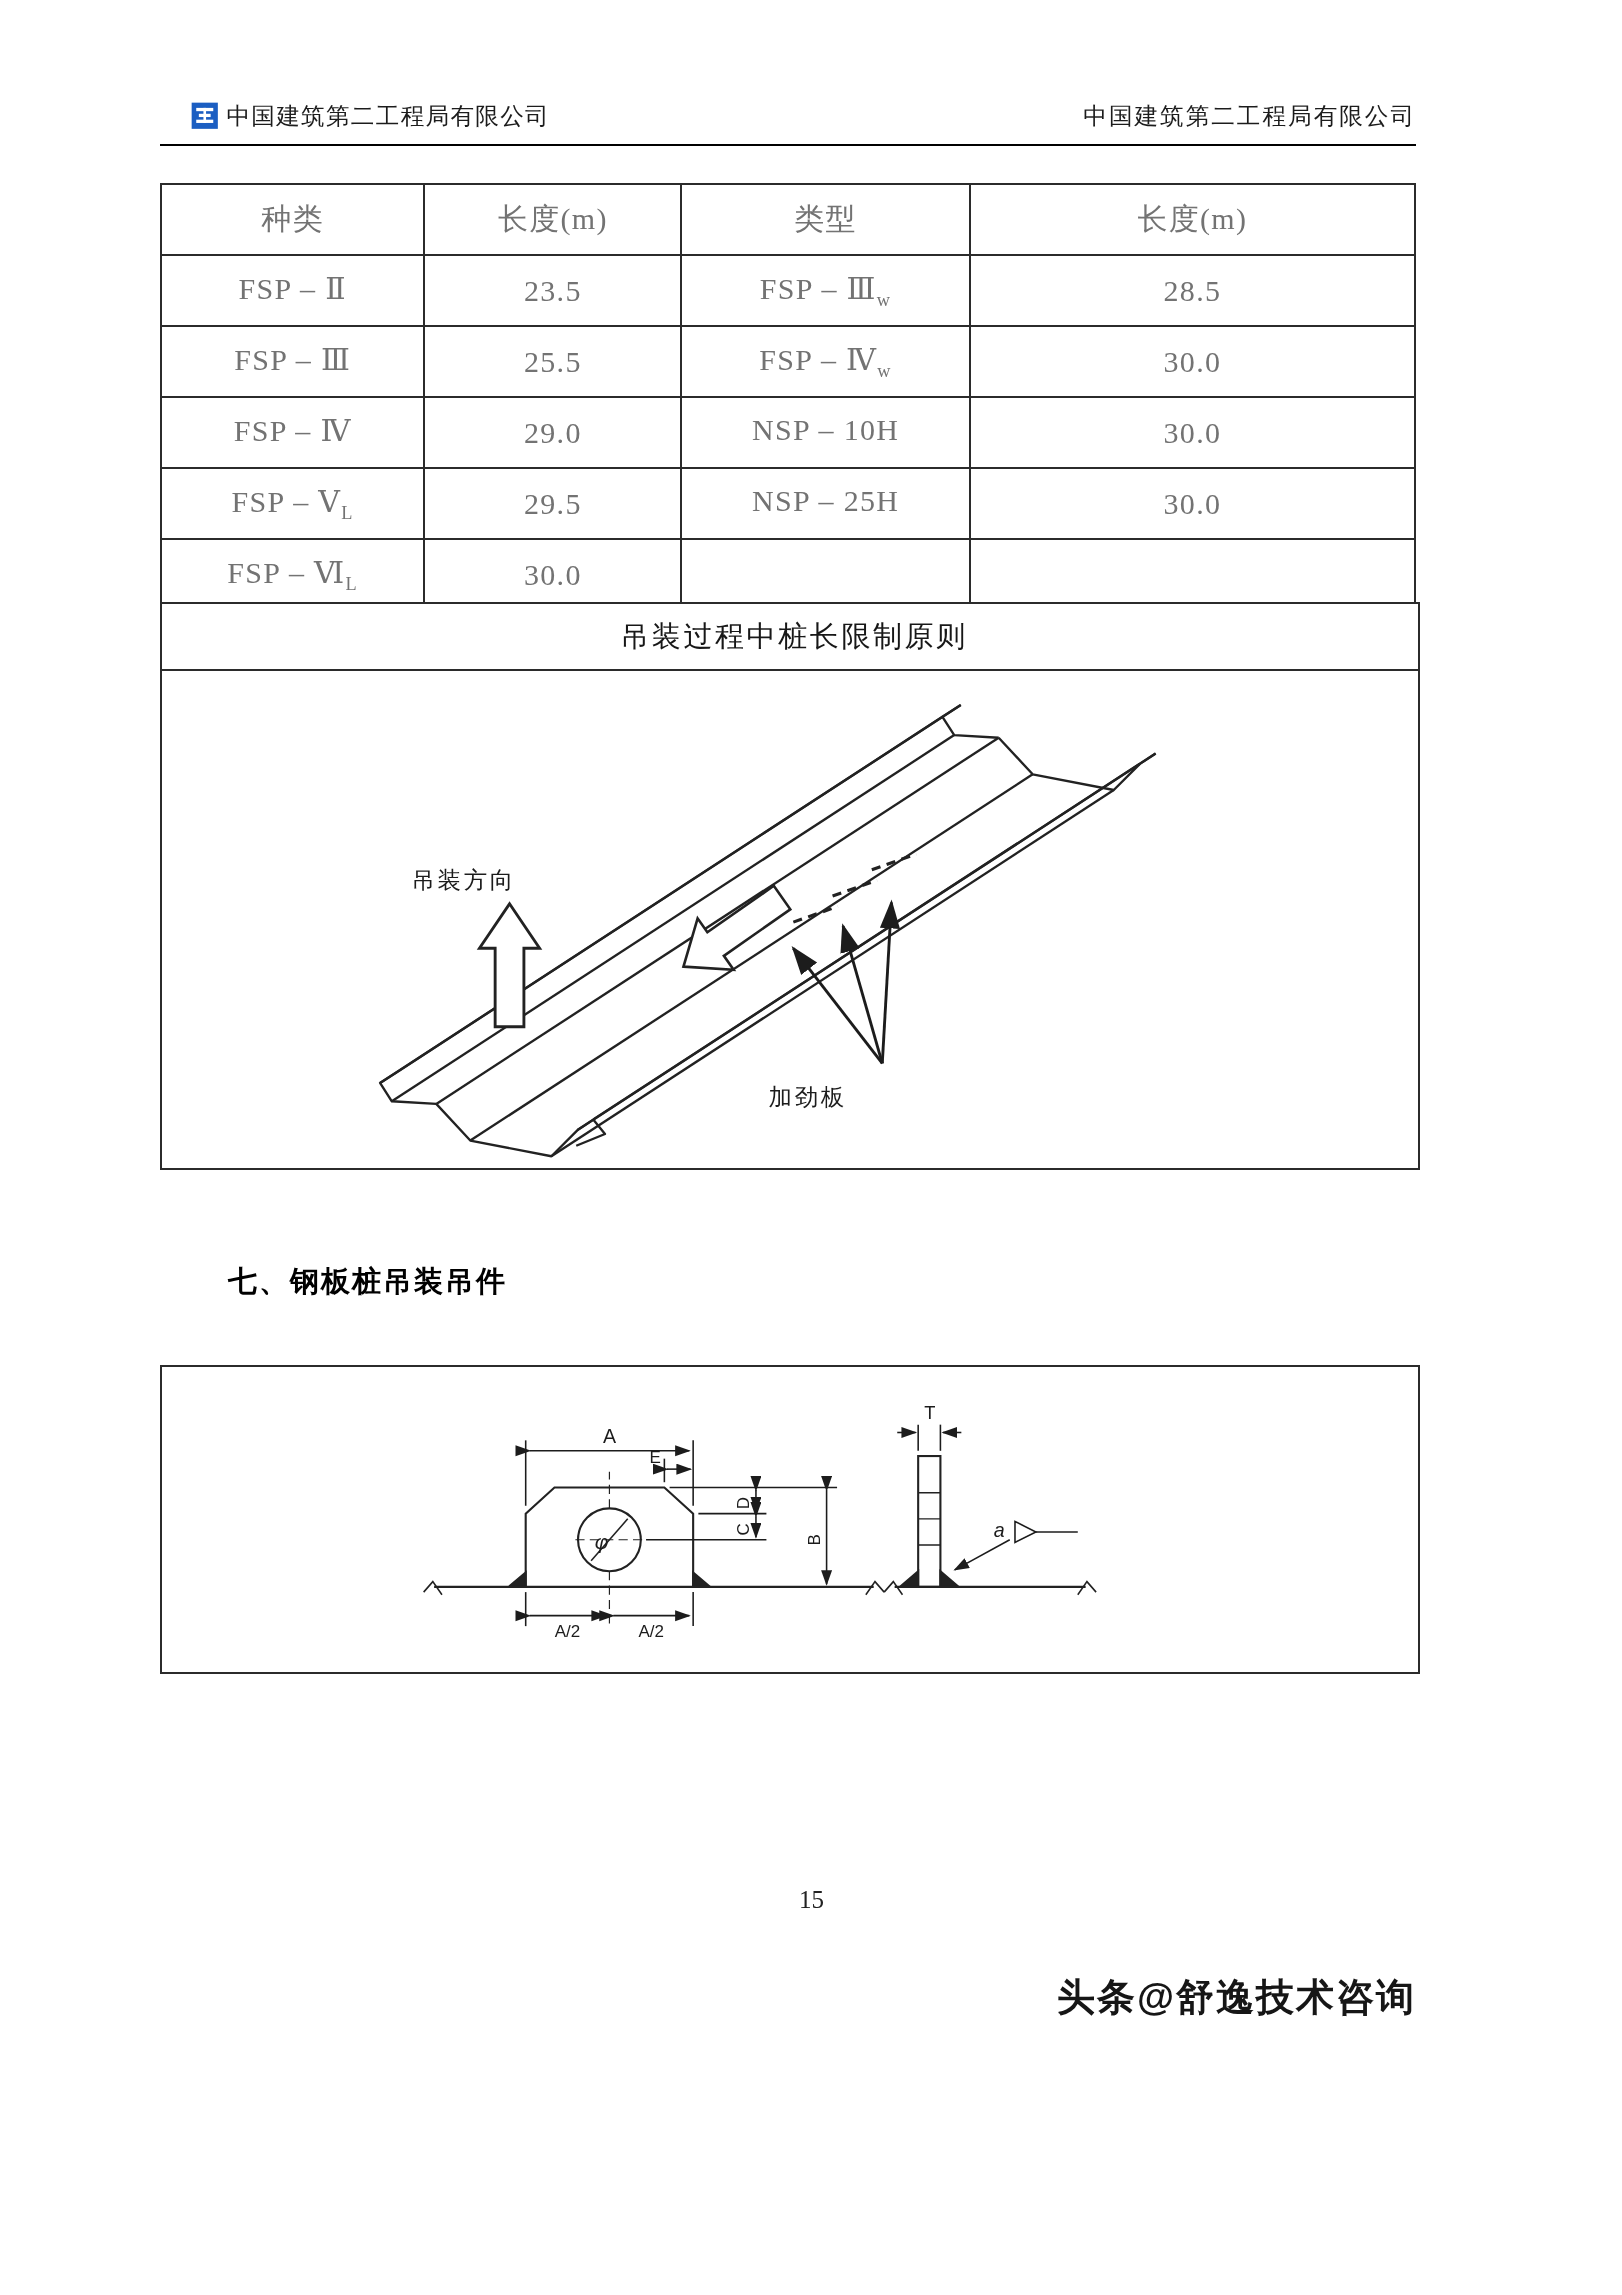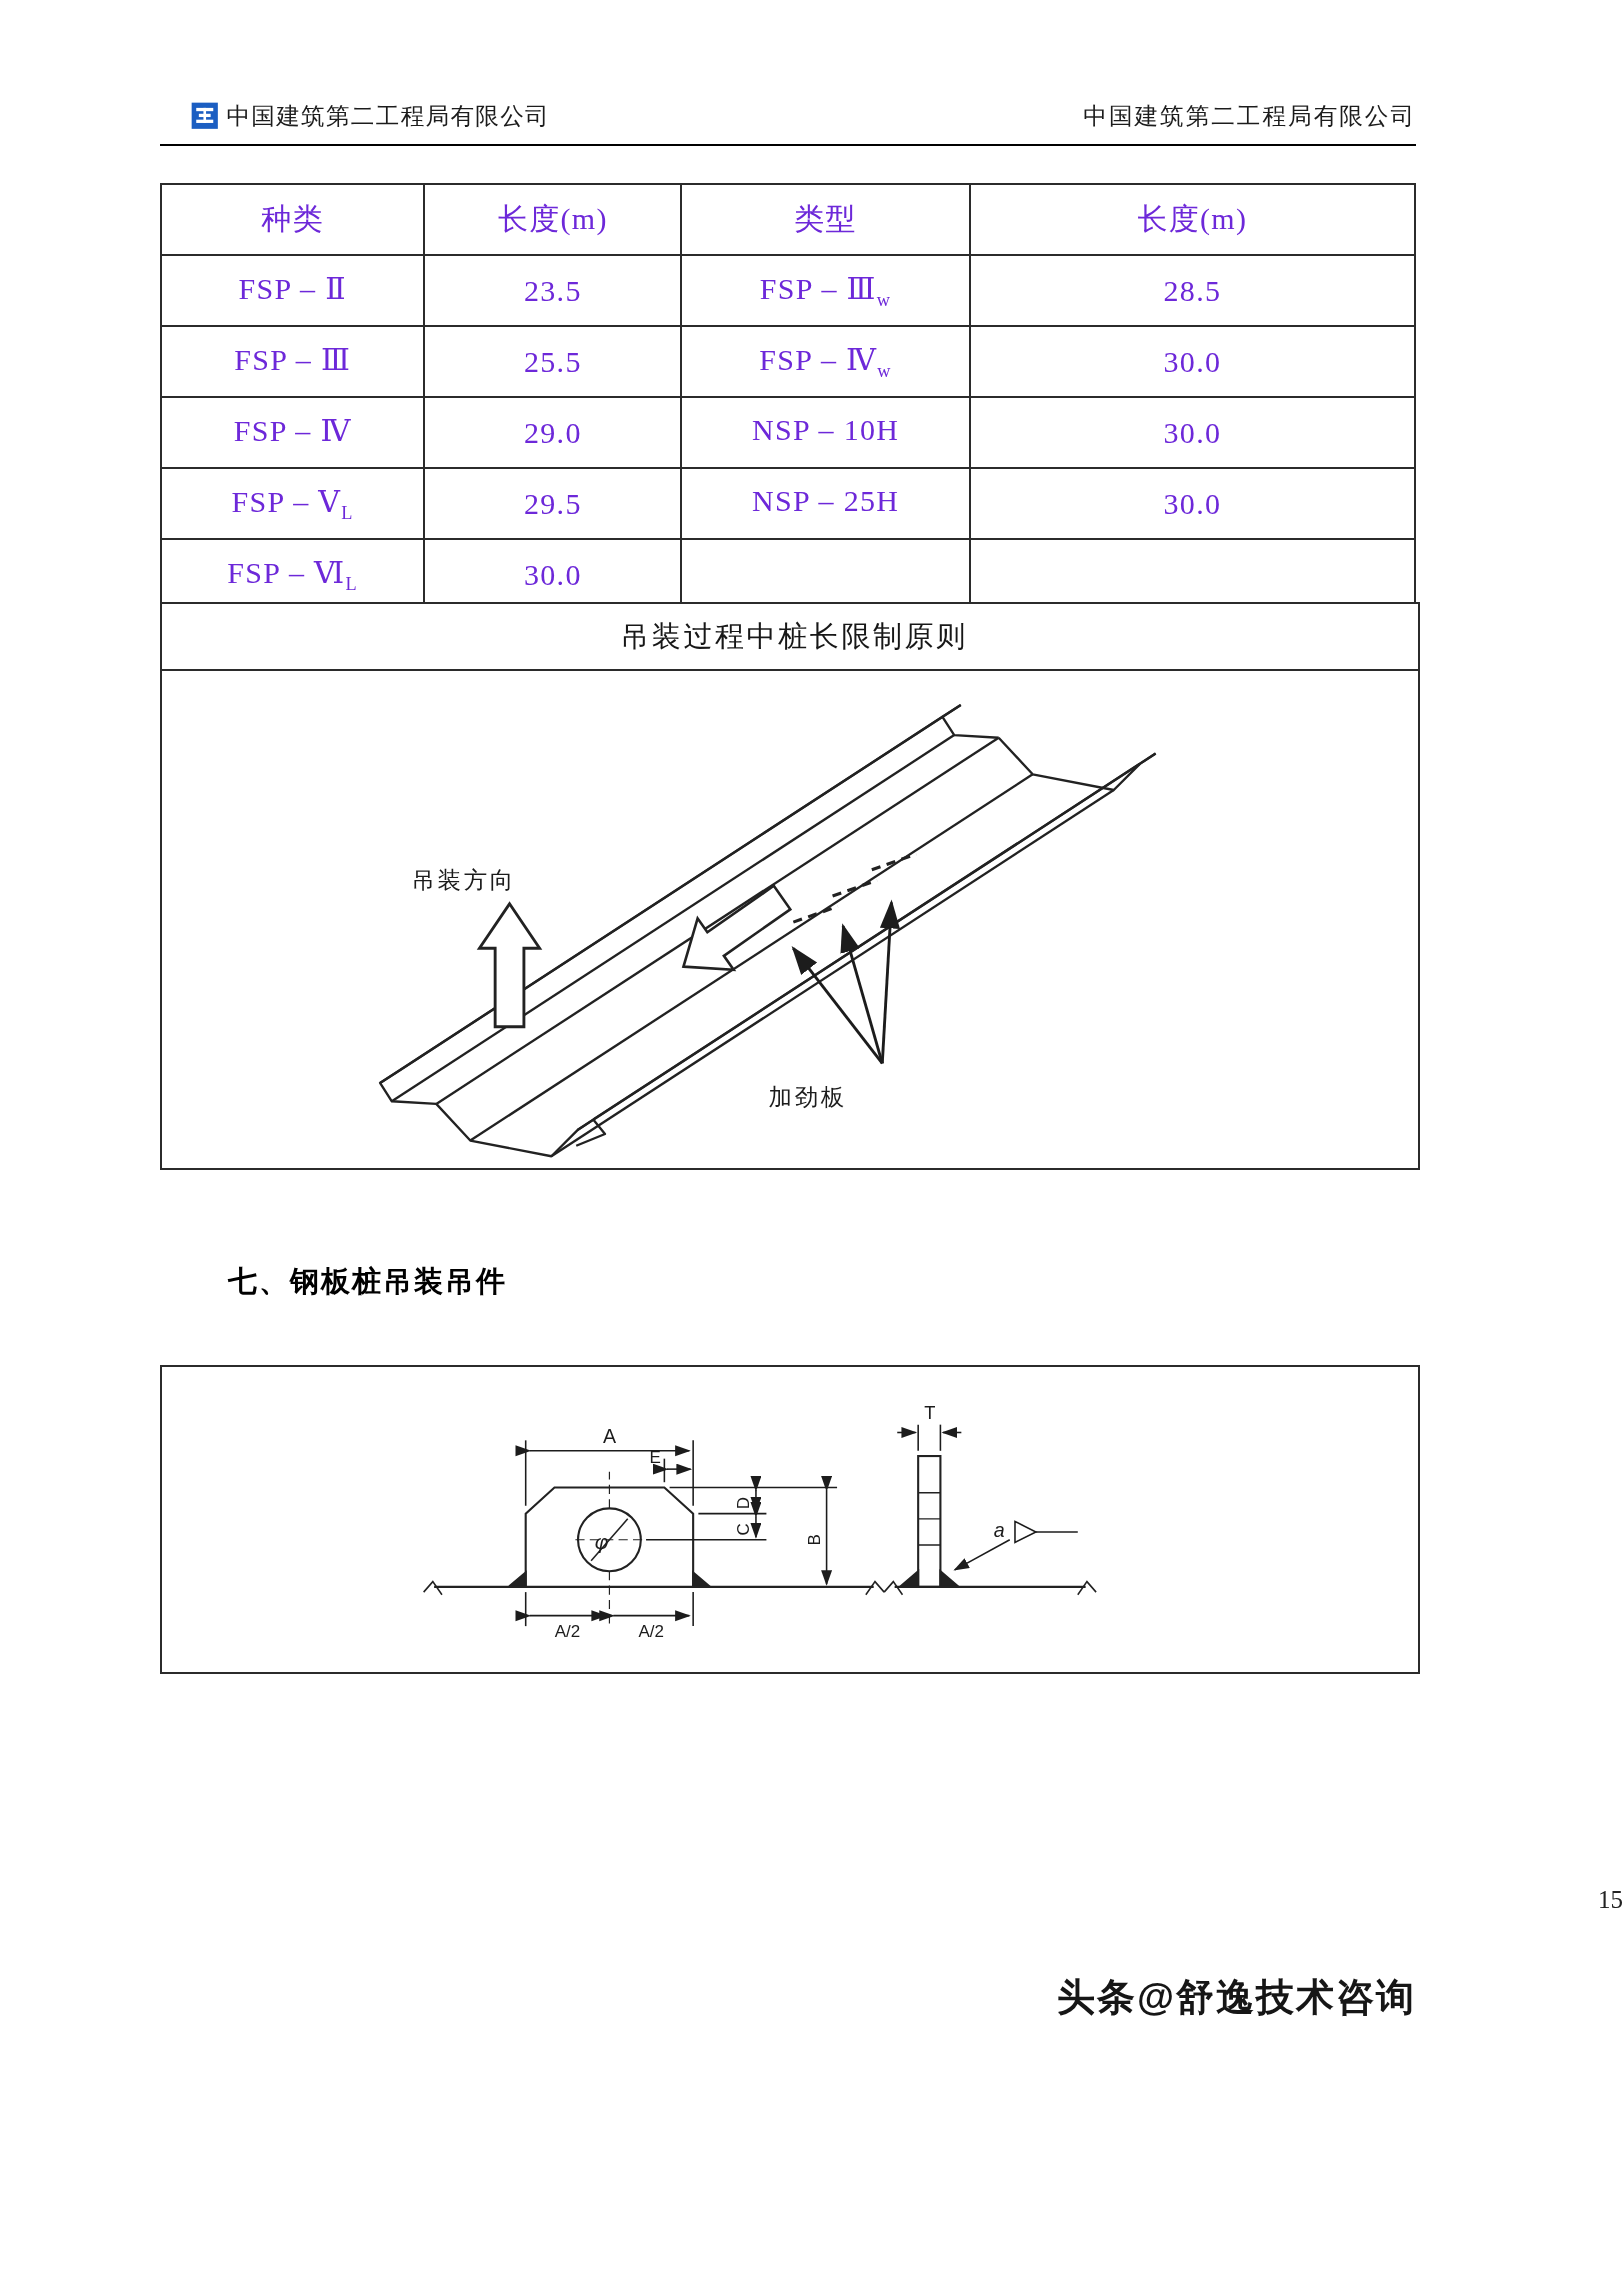--- a/index.html
+++ b/index.html
@@ -15,21 +15,21 @@
   .header-left { display:flex; align-items:center; gap:7.9px; font-size:23.6px; letter-spacing:1.3px; color:#1c1c1c; }
   .logo { width:27.5px; height:27.5px; flex:0 0 auto; }
   .header-right { font-size:23.6px; letter-spacing:2px; color:#1c1c1c; }
   .rule { position:absolute; left:160px; top:144px; width:1256px; border-top:2.6px solid #000; }
 
   
   .spec-table { position:absolute; left:160px; top:183px; width:1256px;
                 border-collapse:collapse; table-layout:fixed; }
   .spec-table th, .spec-table td {
     border:2px solid #2b2b2b; height:67px; text-align:center; vertical-align:middle;
-    font-size:30px; font-weight:normal; letter-spacing:1.3px; color:#6d28d9;
+    font-size:30px; font-weight:normal; letter-spacing:1.3px; color:#737373;
   }
   .spec-table sub { font-size:18.3px; }
 
   
   .stack { position:absolute; left:160px; width:1256px; border:2px solid #2b2b2b; background:#fff; }
   .caption-box { height:65px; display:flex; align-items:center; justify-content:center;
                  font-size:29px; letter-spacing:2.6px; color:#171717;padding-left:8px; }
   .caption-top { border-bottom:2px solid #2b2b2b; }
   .caption-bottom { border-top:2px solid #2b2b2b; }
   .figure-area { position:relative; background:#fff; }
@@ -37,21 +37,21 @@
   .f2 { height:305px; }
   .figure-area svg { display:block; }
   svg text { font-family:"Liberation Sans","DejaVu Sans",sans-serif; fill:#1c1c1c; }
   svg .cjk { letter-spacing:2px; }
 
   .section-heading { position:absolute; left:228px; top:1262px; font-size:29px; font-weight:bold;
                      letter-spacing:2px; color:#000;
                      font-family:"Liberation Sans","DejaVu Sans",sans-serif; }
 
   .page-number { position:absolute; left:0; top:1886px; width:100%;
-                 text-align:right; font-size:25px; color:#222; }
+                 text-align:center; font-size:25px; color:#222; }
 
   .watermark { position:absolute; right:207px; top:1972px; font-size:38px; font-weight:bold;
                letter-spacing:2px; color:#161616;
                font-family:"Liberation Sans","DejaVu Sans",sans-serif; }
 </style>
 </head>
 <body>
 
 <div class="page">
 

